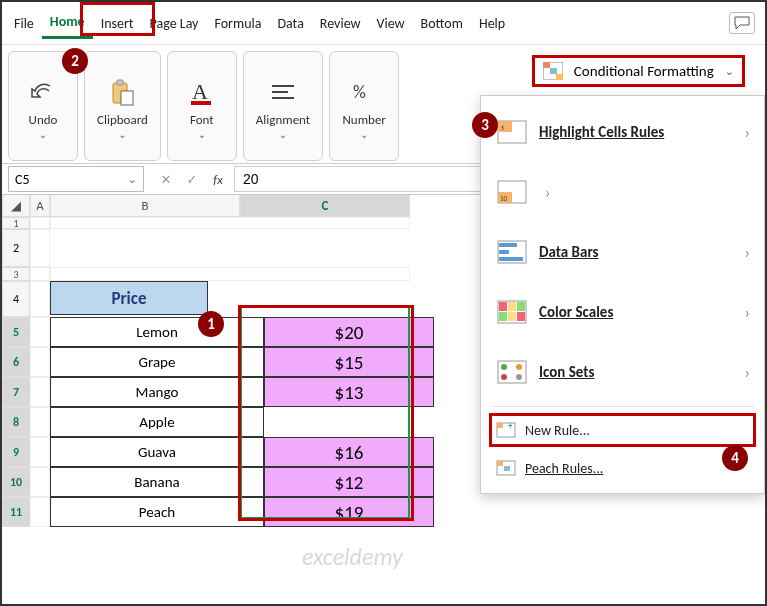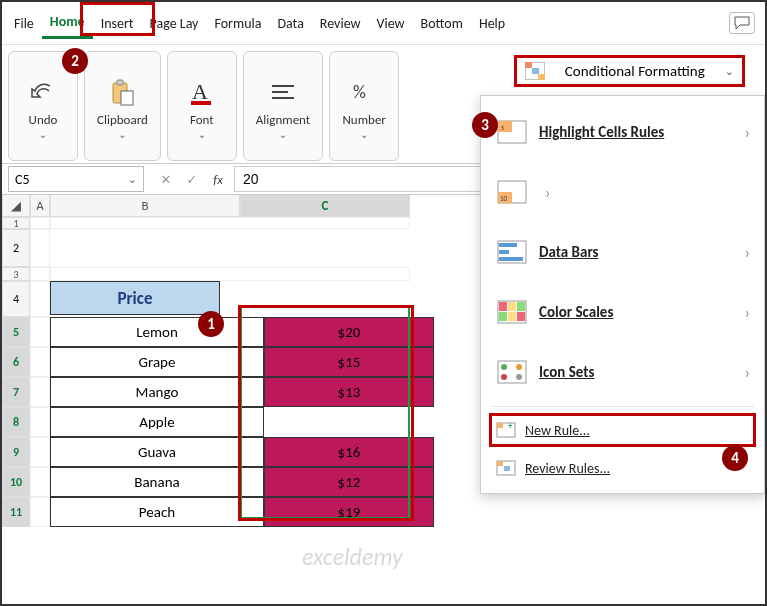--- a/index.html
+++ b/index.html
@@ -89,21 +89,21 @@
   
   .cf-button {
     position: absolute;
     right: 20px;
     top: 10px;
     border: 3px solid #c00000;
     background:#fff;
     display:flex;
     align-items:center;
     padding: 4px 8px;
-    gap:20px;
+    gap:11px;
   }
   .cf-icon {
     width:20px;height:18px;
     display:inline-block;
   }
   
   .cf-menu {
     position: absolute;
     right: 0px;
     top: 50px;
@@ -171,21 +171,21 @@
   .ch { border:1px solid #ddd;border-top:none;text-align:center;font-size:13px;color:#555;background:#f5f5f5;display:flex;align-items:center;justify-content:center; }
   .ch.rowhead { width:28px; }
   .ch.colA { width:20px; }
   .ch.colB { width:190px; }
   .ch.colC { width:170px;background:#d8d8d8;color:#0f7b3d;font-weight:bold; }
   .row { display:flex; height:30px; }
   .row .rh { width:28px;border:1px solid #ddd;background:#f5f5f5;display:flex;align-items:center;justify-content:center;font-size:12px;color:#555; }
   .row .rh.sel { background:#d8d8d8;color:#0f7b3d;font-weight:bold; }
   .row .cellA { width:20px;border:1px solid #eee; }
   .row .cellB { width:214px;border:1px solid #333;display:flex;align-items:center;justify-content:center;font-size:15px; }
-  .row .cellC { width:170px;border:1px solid #333;display:flex;align-items:center;justify-content:center;font-size:15px;background:#be185d; }
+  .row .cellC { width:170px;border:1px solid #333;display:flex;align-items:center;justify-content:center;font-size:19px;background:#f0abfc; }
   .title-banner {
     background:#ffe1b3;
     color:#3b3b8a;
     font-weight:bold;
     font-size:18px;
     border:1px solid #c7b07b;
     display:flex;align-items:center;justify-content:center;
     height:36px;
     margin: 6px 0 0 48px;
     width:360px;
@@ -193,21 +193,21 @@
   .th {
     background:#bdd7ee;
     color:#1f3d7d;
     font-weight:bold;
     font-size:17px;
     border:1px solid #333;
     height:34px;
     display:flex;align-items:center;justify-content:center;
   }
   .th.b { width:190px; }
-  .th.c { width:170px; }
+  .th.c { width:158px; }
   .tbody .row { margin-left:0; }
   .tbody .row .cellB { background:#fff; }
   .price-highlight {
     position:absolute;
     border:3px solid #c00000;
     left: 236px;
     top: 110px;
     width: 176px;
     height: 216px;
     pointer-events:none;
@@ -394,31 +394,31 @@
     <div class="sep"></div>
     <div class="item small" style="position:relative">
       <div class="newrule-highlight"></div>
       <span class="mi-icon small">
           <svg width="20" height="16">
             <rect x="1" y="1" width="18" height="14" fill="#fff" stroke="#999"></rect>
             <rect x="1" y="1" width="6" height="5" fill="#f7b36b"></rect>
             <text x="12" y="7" font-size="9" fill="#3a7" font-weight="bold">+</text>
           </svg>
         </span>
-      <span class="mi-label plain" style="text-decoration:underline">New Rule...</span>
+      <span class="mi-label plain" style="">New Rule...</span>
     </div>
     <div class="item small">
       <span class="mi-icon small">
           <svg width="20" height="16">
             <rect x="1" y="1" width="18" height="14" fill="#fff" stroke="#999"></rect>
             <rect x="1" y="1" width="6" height="5" fill="#f7b36b"></rect>
             <rect x="8" y="6" width="6" height="5" fill="#8bd"></rect>
           </svg>
         </span>
-      <span class="mi-label plain" style="text-decoration:underline">Review Rules...</span>
+      <span class="mi-label plain" style="text-decoration:underline">Peach Rules...</span>
     </div>
   </div>
 </div>
 <div class="callout" style="left:470px;top:110px">3</div>
 <div class="callout" style="left:720px;top:443px">4</div>
 
 <div class="fbar-row">
   <div class="namebox">
     <span>C5</span>
     <span style="font-size:11px;color:#666">⌄</span>

